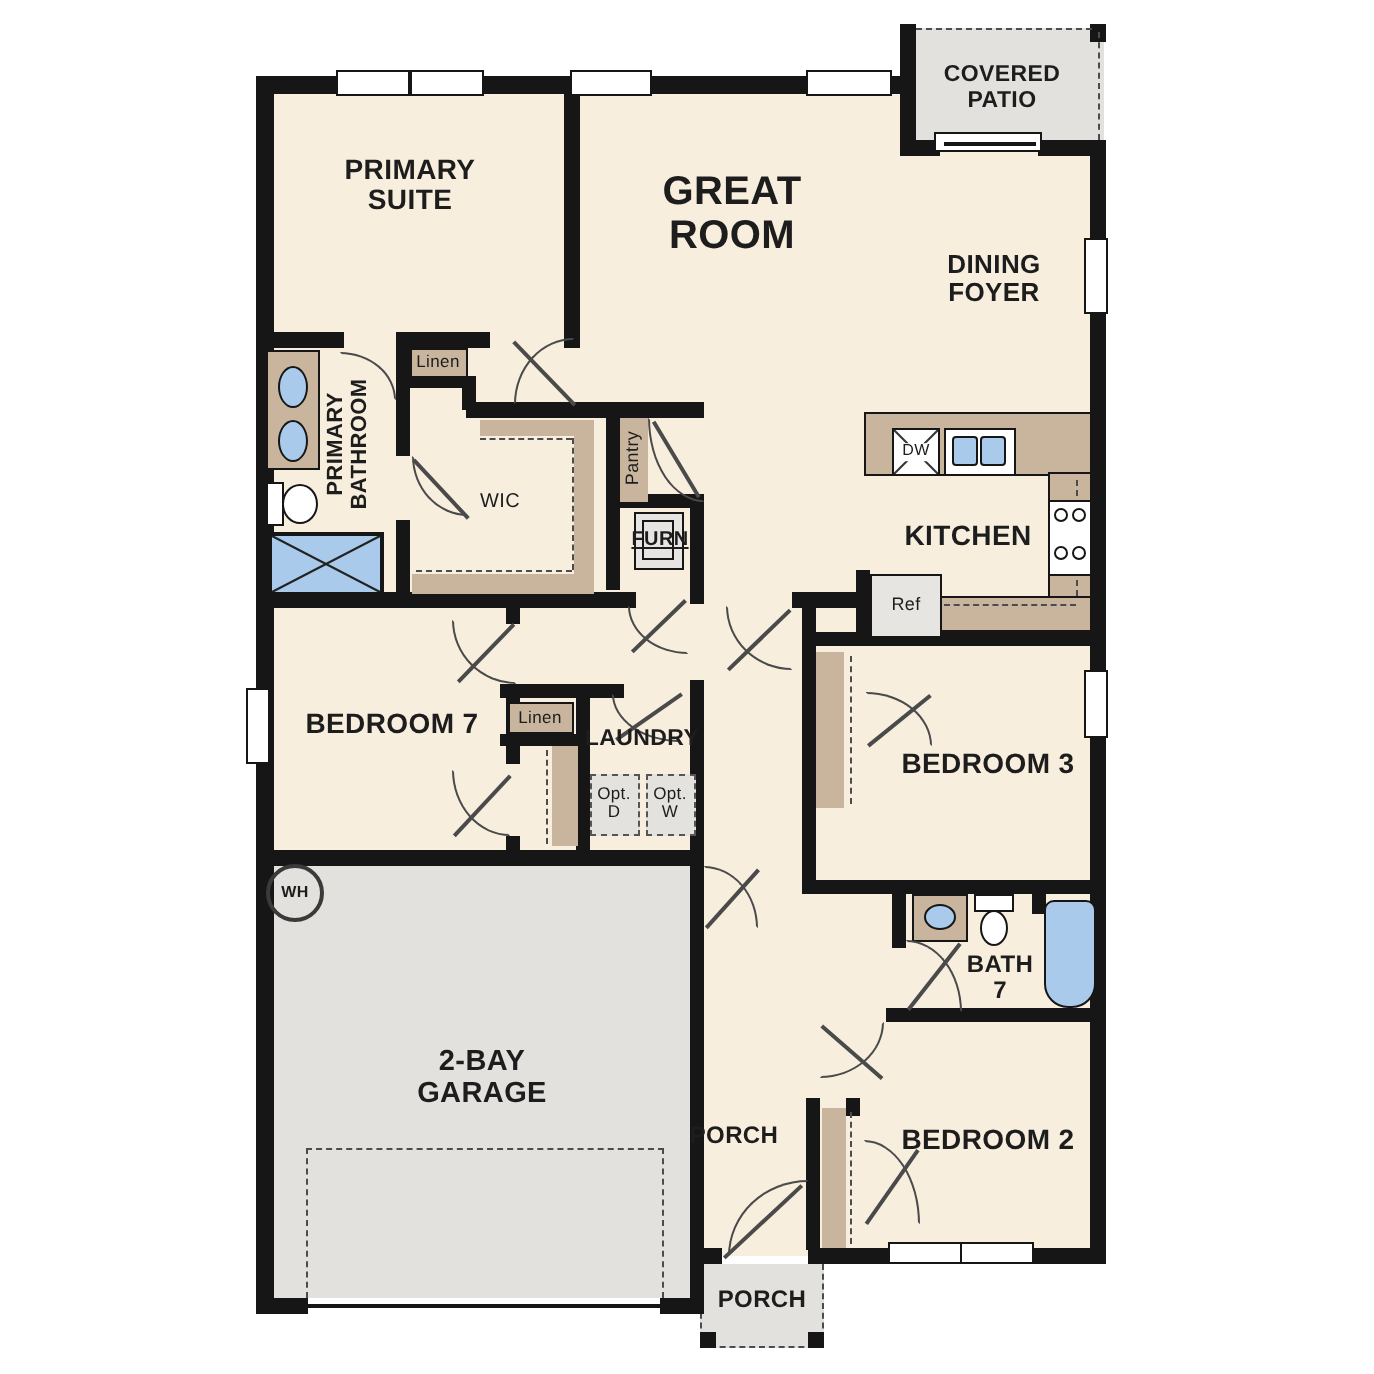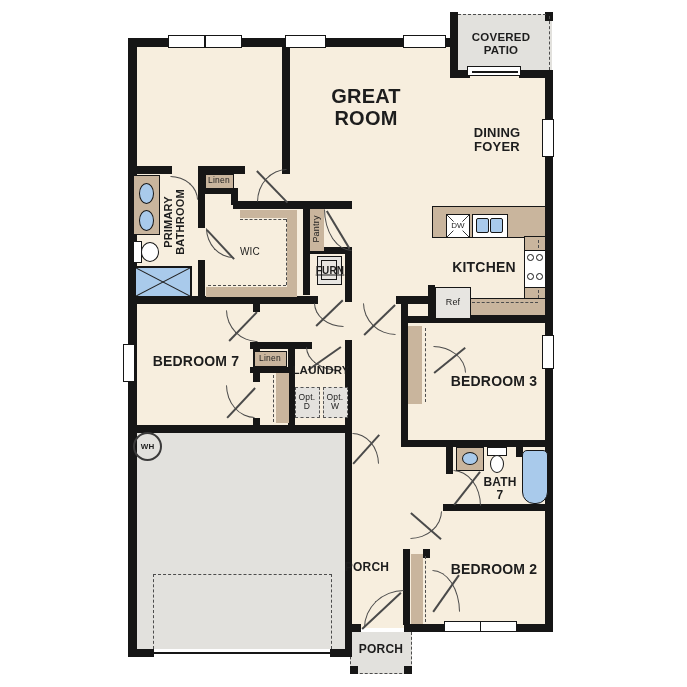--- a/index.html
+++ b/index.html
@@ -200,20 +200,22 @@
   <div class="leaf" style="left:353px;top:463px;width:39px;transform:rotate(-48deg);"></div>
   <div class="arc tr" style="left:453px;top:470px;width:28px;height:36px;"></div>
   <div class="leaf" style="left:454px;top:504px;width:42px;transform:rotate(-52deg);"></div>
   <div class="arc br" style="left:410px;top:511px;width:32px;height:28px;"></div>
   <div class="leaf" style="left:411px;top:512px;width:40px;transform:rotate(41deg);"></div>
   <div class="arc tr" style="left:432px;top:570px;width:28px;height:42px;"></div>
   <div class="leaf" style="left:433px;top:611px;width:45px;transform:rotate(-55deg);"></div>
   <div class="arc tl" style="left:364px;top:590px;width:40px;height:38px;"></div>
   <div class="leaf" style="left:362px;top:628px;width:53px;transform:rotate(-43deg);"></div>
 
+  <div class="lbl" style="left:205px;top:93px;font-size:14px;">PRIMARY
+SUITE</div>
   <div class="lbl" style="left:366px;top:107px;font-size:20px;">GREAT
 ROOM</div>
   <div class="lbl" style="left:501px;top:44px;font-size:11.5px;">COVERED
 PATIO</div>
   <div class="lbl" style="left:497px;top:140px;font-size:13px;">DINING
 FOYER</div>
   <div class="lbl" style="left:484px;top:268px;font-size:14px;">KITCHEN</div>
   <div class="lbl rot" style="left:174px;top:222px;font-size:11px;">PRIMARY
 BATHROOM</div>
   <div class="lbl" style="left:250px;top:251px;font-size:10px;font-weight:normal;">WIC</div>
@@ -221,20 +223,22 @@
   <div class="lbl rot" style="left:317px;top:229px;font-size:9px;font-weight:normal;">Pantry</div>
   <div class="lbl" style="left:330px;top:270px;font-size:10px;text-decoration:underline;">FURN</div>
   <div class="lbl" style="left:196px;top:362px;font-size:14px;">BEDROOM 7</div>
   <div class="lbl" style="left:270px;top:359px;font-size:8.5px;font-weight:normal;">Linen</div>
   <div class="lbl" style="left:321px;top:370px;font-size:11.5px;">LAUNDRY</div>
   <div class="lbl" style="left:307px;top:402px;font-size:8.5px;font-weight:normal;">Opt.
 D</div>
   <div class="lbl" style="left:335px;top:402px;font-size:8.5px;font-weight:normal;">Opt.
 W</div>
   <div class="lbl" style="left:147.5px;top:446.5px;font-size:8px;font-weight:bold;">WH</div>
+  <div class="lbl" style="left:241px;top:540px;font-size:14.5px;">2-BAY
+GARAGE</div>
   <div class="lbl" style="left:494px;top:382px;font-size:14px;">BEDROOM 3</div>
   <div class="lbl" style="left:500px;top:489px;font-size:12px;">BATH
 7</div>
   <div class="lbl" style="left:494px;top:570px;font-size:14px;">BEDROOM 2</div>
   <div class="lbl" style="left:367px;top:568px;font-size:12px;">PORCH</div>
   <div class="lbl" style="left:381px;top:650px;font-size:12px;">PORCH</div>
 
 </div>
 
 </body></html>

